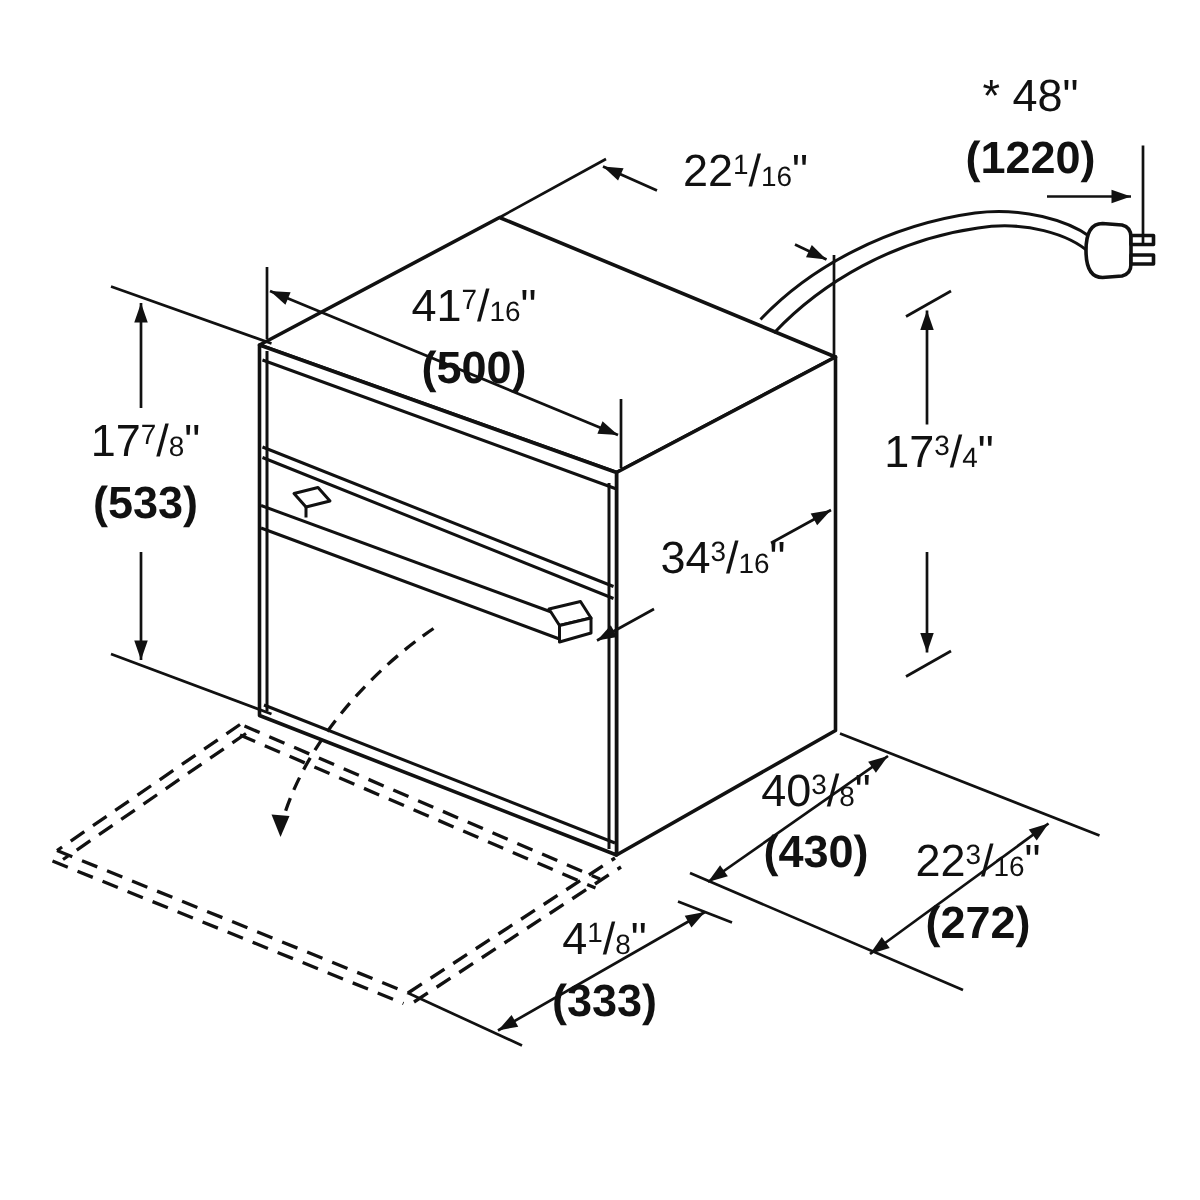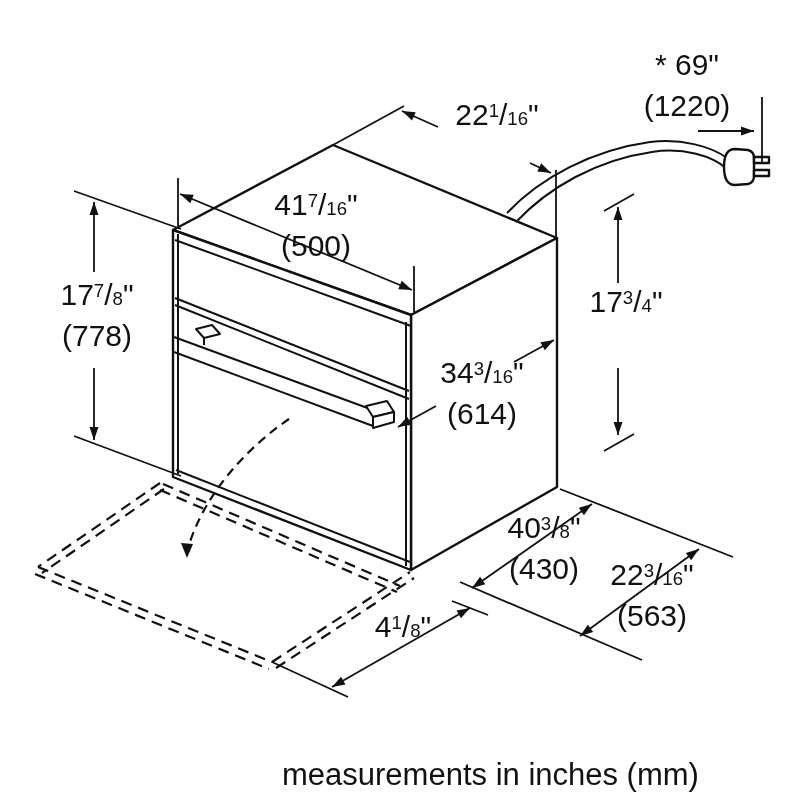--- a/index.html
+++ b/index.html
@@ -3,21 +3,21 @@
 <meta charset="utf-8">
 <style>
   html,body{margin:0;padding:0;background:#fff;}
   #stage{position:relative;width:800px;height:800px;background:#fff;overflow:hidden;
          font-family:"Liberation Sans",sans-serif;color:#111;}
   #svg{position:absolute;left:0;top:0;}
   .dimlab{position:absolute;font-size:30px;line-height:1.38;text-align:center;
           white-space:nowrap;color:#111;}
   .dimlab .fn{font-size:0.62em;position:relative;top:-0.45em;}
   .dimlab .fd{font-size:0.62em;}
-  .dimlab .mmv{display:block;}
+  .dimlab .mmv{display:block;font-weight:bold;}
   #footer-note{position:absolute;left:282px;top:757px;font-size:31px;color:#111;
                white-space:nowrap;}
   svg line,svg path,svg polygon.face{stroke:#111;}
 </style>
 </head>
 <body>
 
 <div id="stage">
 
 <svg id="svg" width="800" height="800" viewBox="0 0 800 800">
@@ -116,55 +116,54 @@
         <polygon points="472,588 485.2305955163825,584.2315331656124 480.0694344171125,576.8584458809411" fill="#111" stroke="none"></polygon>
         <polygon points="699,549 691.1613714196187,560.3051272429298 685.8496914728958,553.0397259364925" fill="#111" stroke="none"></polygon>
         <polygon points="580,636 593.1503085271042,631.9602740635075 587.8386285803813,624.6948727570702" fill="#111" stroke="none"></polygon>
         <polygon points="470,608 460.9535458325509,618.3639600055309 456.4822014369608,610.553257137285" fill="#111" stroke="none"></polygon>
         <polygon points="332,687 345.5177985630392,684.446742862715 341.0464541674491,676.6360399944691" fill="#111" stroke="none"></polygon>
         <polygon points="754,131 741,135.5 741,126.5" fill="#111" stroke="none"></polygon>
       </g>
 </svg>
 
   <div class="dimlab" style="left:612px;top:44px;width:150px;">
-    <span><span>* </span><span>69</span><span class="fn"></span><span></span><span class="fd"></span><span>"</span></span>
+    <span><span>* </span><span>48</span><span class="fn"></span><span></span><span class="fd"></span><span>"</span></span>
     <span class="mmv">(1220)</span>
   </div>
 
   <div class="dimlab" style="left:424px;top:94px;width:146px;">
     <span><span></span><span>22</span><span class="fn">1</span><span>/</span><span class="fd">16</span><span>"</span></span>
   </div>
 
   <div class="dimlab" style="left:246px;top:184px;width:140px;">
     <span><span></span><span>41</span><span class="fn">7</span><span>/</span><span class="fd">16</span><span>"</span></span>
     <span class="mmv">(500)</span>
   </div>
 
   <div class="dimlab" style="left:40px;top:274px;width:114px;">
     <span><span></span><span>17</span><span class="fn">7</span><span>/</span><span class="fd">8</span><span>"</span></span>
-    <span class="mmv">(778)</span>
+    <span class="mmv">(533)</span>
   </div>
 
   <div class="dimlab" style="left:570px;top:281px;width:112px;">
     <span><span></span><span>17</span><span class="fn">3</span><span>/</span><span class="fd">4</span><span>"</span></span>
   </div>
 
   <div class="dimlab" style="left:418px;top:352px;width:128px;">
     <span><span></span><span>34</span><span class="fn">3</span><span>/</span><span class="fd">16</span><span>"</span></span>
-    <span class="mmv">(614)</span>
   </div>
 
   <div class="dimlab" style="left:490px;top:507px;width:108px;">
     <span><span></span><span>40</span><span class="fn">3</span><span>/</span><span class="fd">8</span><span>"</span></span>
     <span class="mmv">(430)</span>
   </div>
 
   <div class="dimlab" style="left:590px;top:554px;width:124px;">
     <span><span></span><span>22</span><span class="fn">3</span><span>/</span><span class="fd">16</span><span>"</span></span>
-    <span class="mmv">(563)</span>
+    <span class="mmv">(272)</span>
   </div>
 
   <div class="dimlab" style="left:346px;top:606px;width:114px;">
     <span><span></span><span>4</span><span class="fn">1</span><span>/</span><span class="fd">8</span><span>"</span></span>
+    <span class="mmv">(333)</span>
   </div>
 
-  <div id="footer-note">measurements in inches (mm)</div>
 </div>
 
 </body></html>

